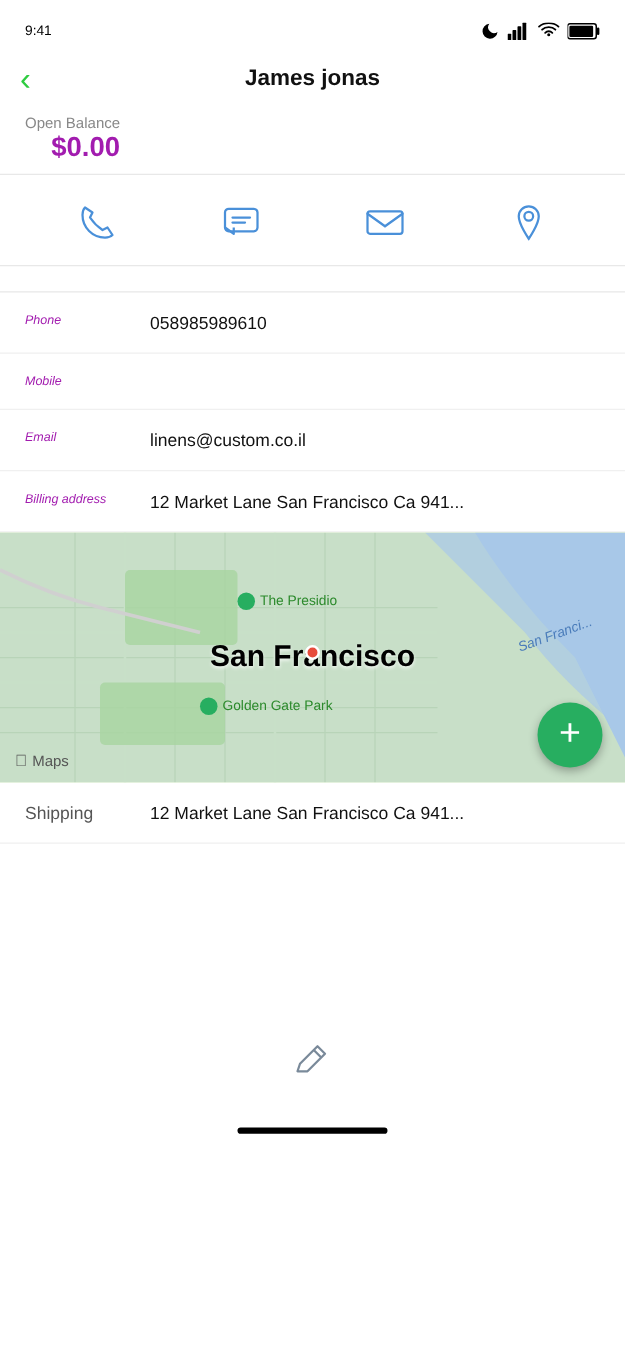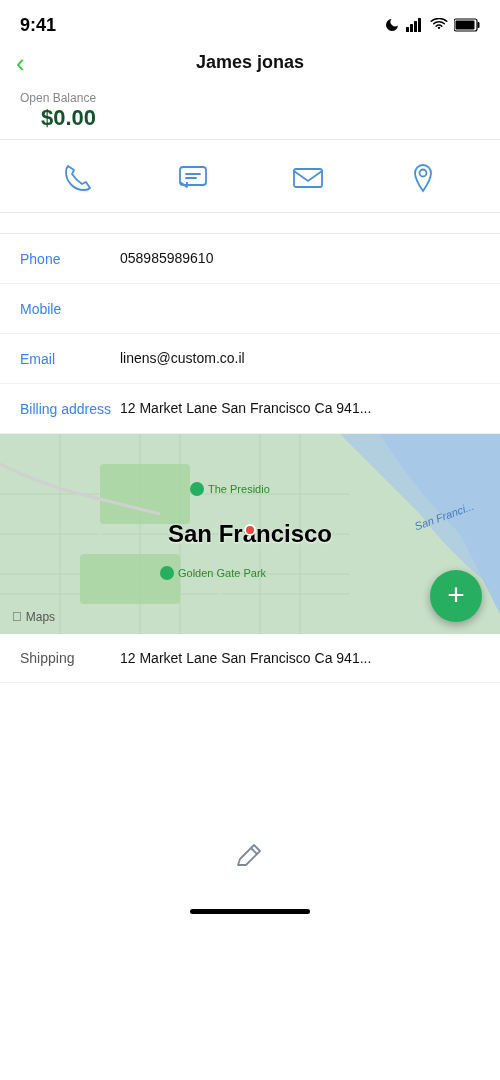--- a/index.html
+++ b/index.html
@@ -14,22 +14,22 @@
 
     
     .status-bar {
       display: flex;
       justify-content: space-between;
       align-items: center;
       padding: 12px 20px 6px 20px;
       height: 44px;
     }
     .status-time {
-      font-size: 18px;
-      font-weight: 700;
+      font-size: 11px;
+      font-weight: 400;
       color: #000;
     }
     .status-icons {
       display: flex;
       align-items: center;
       gap: 6px;
     }
     .status-icons svg { display: block; }
 
     
@@ -75,21 +75,21 @@
     .balance-section {
       text-align: right;
     }
     .balance-label {
       font-size: 12px;
       color: #888;
     }
     .balance-amount {
       font-size: 22px;
       font-weight: 700;
-      color: #14532d;
+      color: #a21caf;
       text-align: right;
     }
 
     
     .action-icons {
       display: flex;
       justify-content: space-around;
       align-items: center;
       padding: 16px 20px 12px 20px;
       border-bottom: 1px solid #e8e8e8;
@@ -141,24 +141,25 @@
     }
     .field-row {
       display: flex;
       align-items: flex-start;
       padding: 16px 20px;
       border-bottom: 1px solid #f0f0f0;
       position: relative;
     }
     .field-label {
       width: 100px;
-      font-size: 14px;
-      color: #3b82f6;
+      font-size: 10px;
+      color: #a21caf;
       flex-shrink: 0;
       padding-top: 1px;
+      font-style: italic;
     }
     .field-value {
       font-size: 14px;
       color: #111;
       flex: 1;
     }
     .field-value.empty {
       color: #ccc;
     }
 

